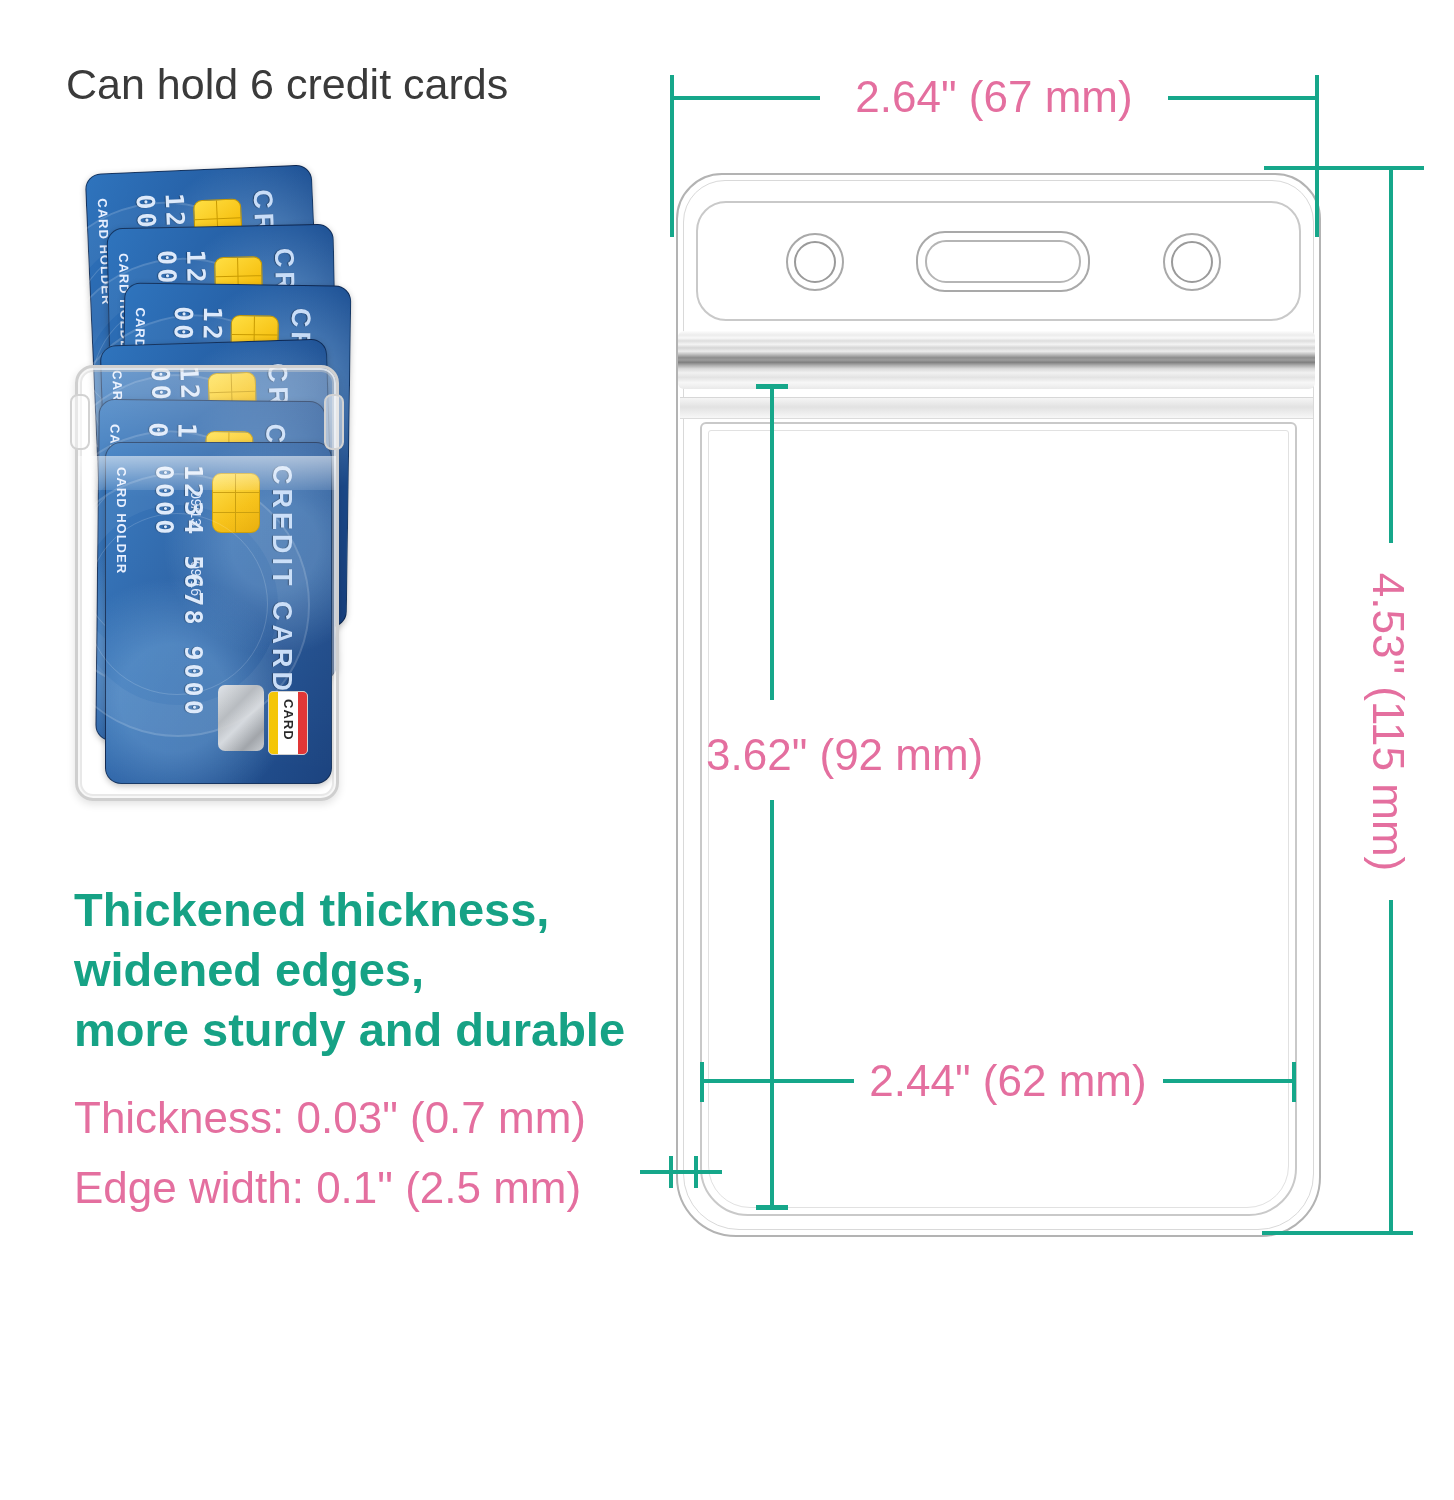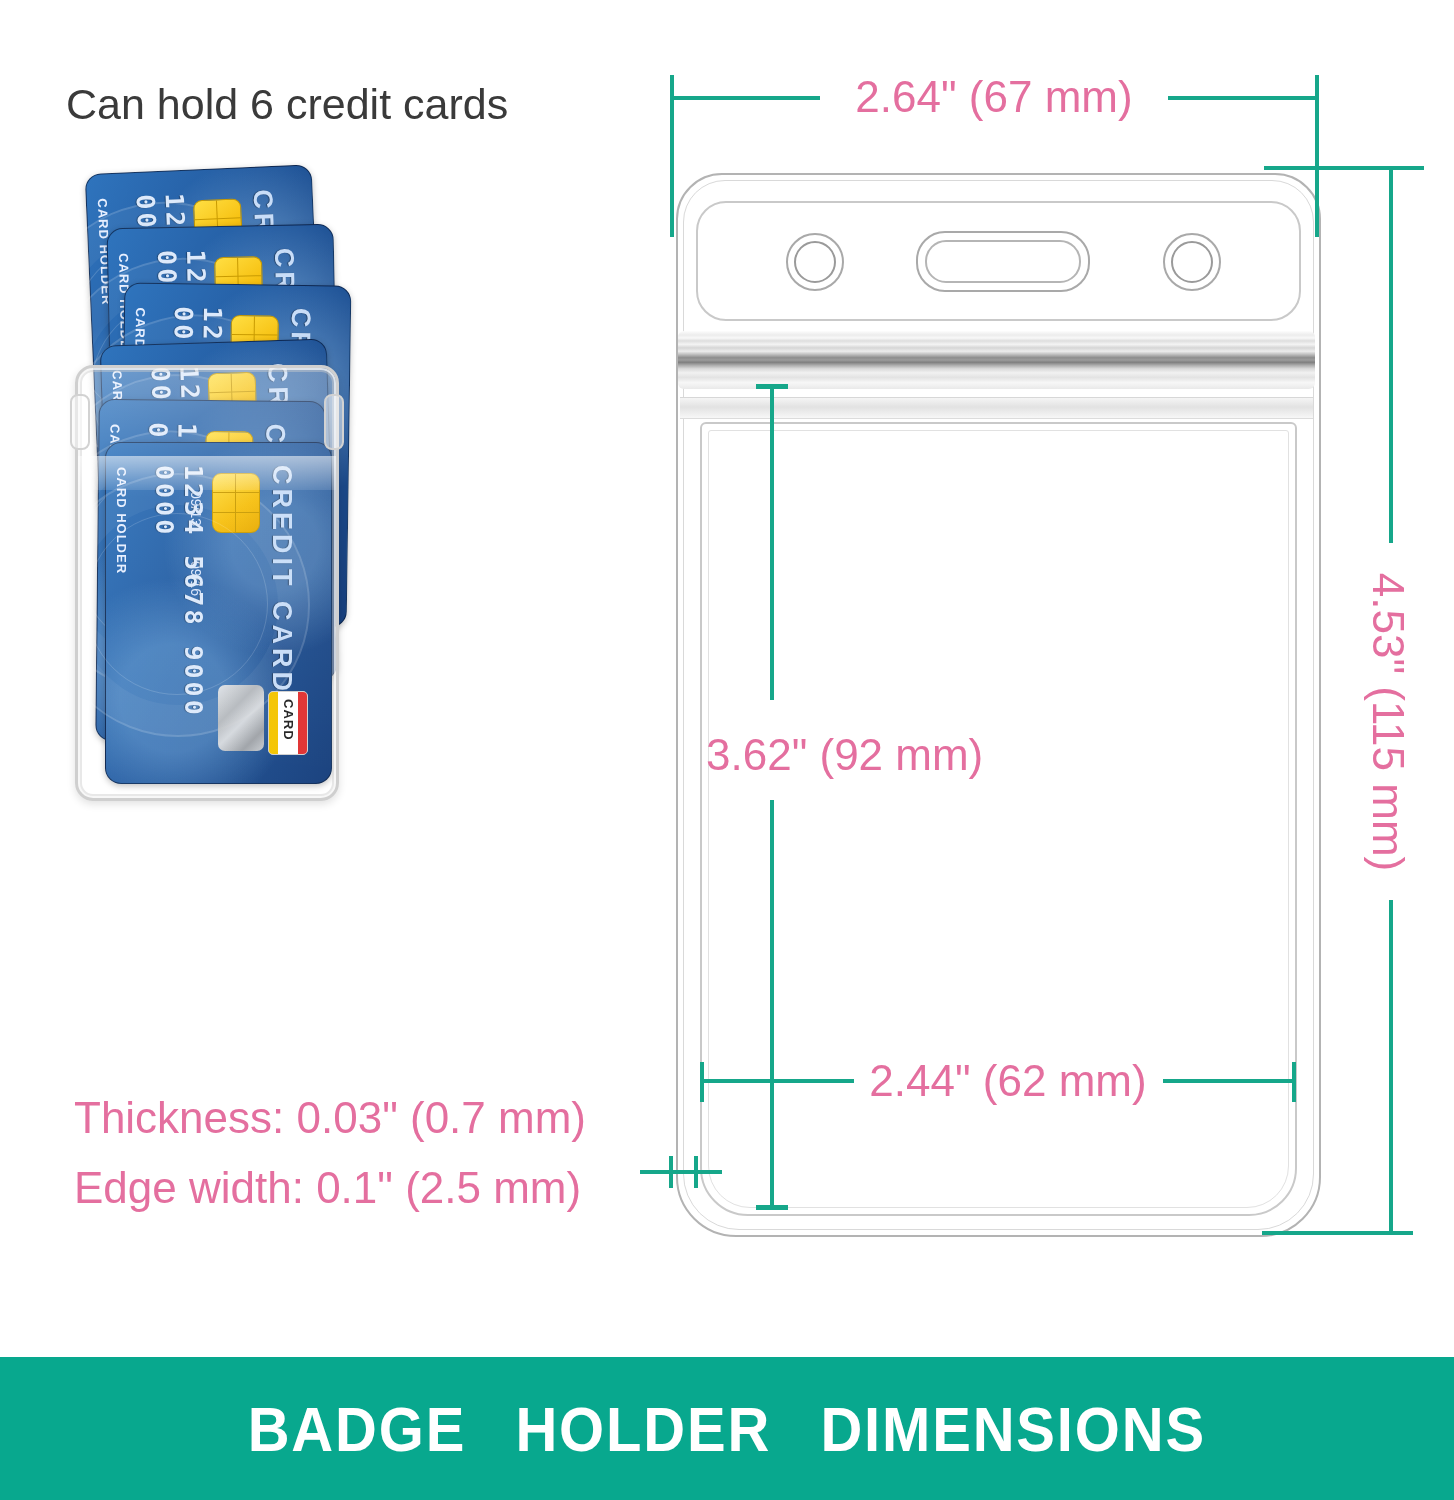--- a/index.html
+++ b/index.html
@@ -136,21 +136,21 @@
   .vlabel{
     position:absolute;writing-mode:vertical-rl;text-orientation:mixed;
     color:var(--pink);font-size:44px;white-space:nowrap;
   }
 </style>
 </head>
 <body>
 
 <div id="stage">
 
-  <div class="sub" style="left:66px;top:80px;">Can hold 6 credit cards</div>
+  <div class="sub" style="left:66px;top:60px;">Can hold 6 credit cards</div>
 
   <div class="abs" style="left:70px;top:165px;width:350px;height:650px;">
 
     <div class="card" style="left:22px;top:4px;transform:rotate(-2.5deg);">
       <div class="vtext holder">CARD HOLDER</div>
       <div class="vtext num">1234 5678 9000 0000</div>
       <div class="chip"></div>
       <div class="vtext title">CREDIT CARD</div>
     </div>
 
@@ -197,20 +197,25 @@
       </div>
     </div>
 
     <div class="cholder" style="left:5px;top:200px;width:258px;height:430px;">
       <div class="ear" style="left:-8px;"></div>
       <div class="ear" style="right:-8px;"></div>
       <div class="sheen"></div>
     </div>
   </div>
 
+  <div class="feat" style="left:74px;top:880px;">
+    <div>Thickened thickness,</div>
+    <div>widened edges,</div>
+    <div>more sturdy and durable</div>
+  </div>
   <div class="spec" style="left:74px;top:1093px;">Thickness: 0.03" (0.7 mm)</div>
   <div class="spec" style="left:74px;top:1163px;">Edge width: 0.1" (2.5 mm)</div>
 
   <div class="shell">
     <div class="shell-inner"></div>
     <div class="header-inner"></div>
     <div class="hole" style="left:108px;top:58px;">
         <div class="in"></div>
       </div>
     <div class="hole" style="left:485px;top:58px;">
@@ -247,17 +252,14 @@
   <div class="abs teal" style="left:700px;top:1062px;width:4px;height:40px;"></div>
   <div class="abs teal" style="left:702px;top:1079px;width:152px;height:4px;"></div>
   <div class="dimlabel" style="left:1008px;top:1056px;transform:translateX(-50%);">2.44" (62 mm)</div>
   <div class="abs teal" style="left:1163px;top:1079px;width:131px;height:4px;"></div>
   <div class="abs teal" style="left:1292px;top:1062px;width:4px;height:40px;"></div>
 
   <div class="abs teal" style="left:640px;top:1170px;width:82px;height:4px;"></div>
   <div class="abs teal" style="left:669px;top:1156px;width:4px;height:32px;"></div>
   <div class="abs teal" style="left:694px;top:1156px;width:4px;height:32px;"></div>
 
-  <div class="banner">
-    <span>BADGE HOLDER DIMENSIONS</span>
-  </div>
 
 </div>
 
 </body></html>

